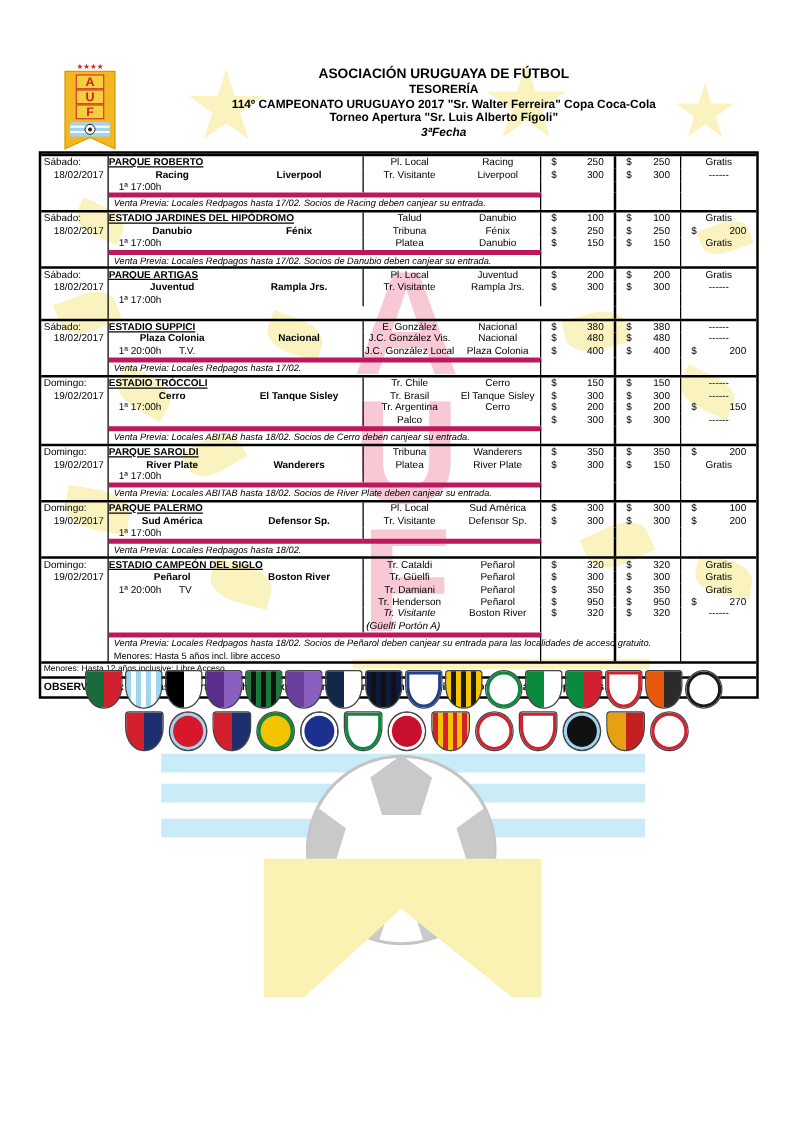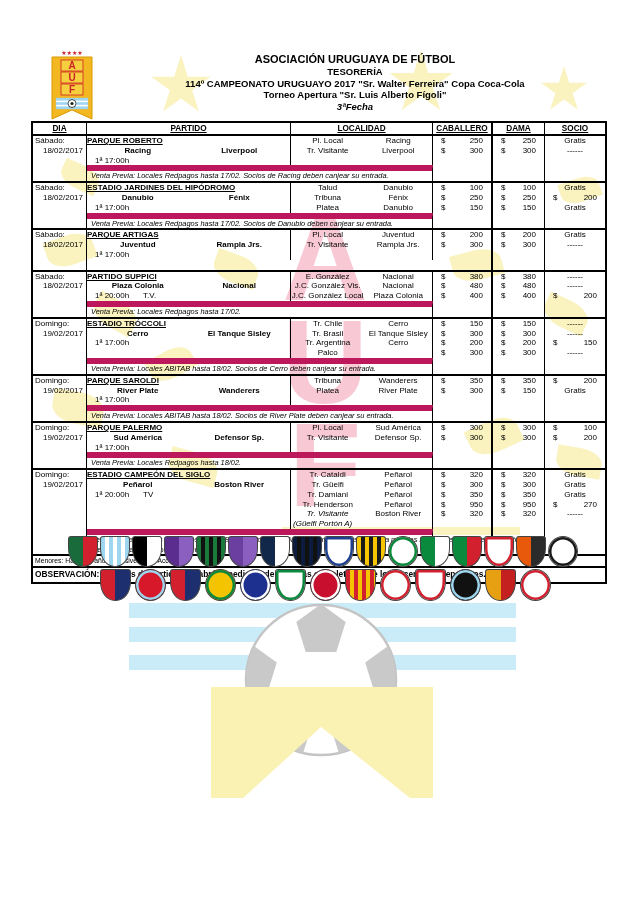--- a/index.html
+++ b/index.html
@@ -27,21 +27,21 @@
   .th.c4{border-right-width:2px}.th.c6{border-right:none}
   .block{border-top:2px solid #000;}
   .day{padding-left:2px;}
   .date{text-align:right;padding-right:3px;}
   .venue{font-weight:bold;text-decoration:underline;display:block;text-align:left;}
   .teams{display:flex;}.teams span{flex:1;text-align:center;font-weight:bold;}
   .time{padding-left:8px;}
   .loc{display:flex;}.loc .sec{flex:0 0 52%;text-align:center;}.loc .tm{flex:1;text-align:center;}
   .price{display:flex;justify-content:space-between;padding:0 8px;}
   .ctr{text-align:center;}
-  .venta{font-style:italic;font-size:7.4px;border-top:6px solid #be185d;padding-left:4px;overflow:visible;}
+  .venta{font-style:italic;font-size:7.4px;border-top:4px solid #be185d;padding-left:4px;overflow:visible;}
   .minrow{font-size:7.4px;padding-left:4px;}
   .it{font-style:italic;}
   .note{font-style:italic;padding-left:2px;}
   .minors12{border-top:2px solid #000;font-size:6.8px;line-height:8px;padding:1px 0 1px 2px;}
   .obs{border-top:2px solid #000;font-weight:bold;font-size:8.4px;line-height:9.5px;padding:2px 0 2px 2px;}
   
   .logorow{position:absolute;display:flex;z-index:2;}
   #logos1{left:68px;top:536px;gap:2px;}
   #logos2{left:100px;top:569px;gap:4px;}
   .logo{width:30px;height:31px;border:1px solid #444;box-sizing:border-box;}
@@ -98,28 +98,20 @@
 
   <div id="hdr">
     <div class="l1">ASOCIACIÓN URUGUAYA DE FÚTBOL</div>
     <div class="l2">TESORERÍA</div>
     <div class="l3">114º CAMPEONATO URUGUAYO 2017 "Sr. Walter Ferreira" Copa Coca-Cola</div>
     <div class="l4">Torneo Apertura "Sr. Luis Alberto Fígoli"</div>
     <div class="l5">3ªFecha</div>
   </div>
 
   <div id="tbl">
-      <div class="grid6">
-        <div class="th c1">DIA</div>
-        <div class="th c2">PARTIDO</div>
-        <div class="th c3">LOCALIDAD</div>
-        <div class="th c4">CABALLERO</div>
-        <div class="th c5">DAMA</div>
-        <div class="th c6">SOCIO</div>
-      </div>
       <div class="grid6 block">
         <div class="cell c1" style="grid-area: 1 / 1 / span 4;">
           <div class="day">Sábado:</div>
           <div class="date">18/02/2017</div>
         </div>
         <div class="cell c2" style="grid-area: 1 / 2;">
           <span class="venue">PARQUE ROBERTO</span>
         </div>
         <div class="cell c3" style="grid-area: 1 / 3;">
           <div class="loc">
@@ -307,21 +299,21 @@
         <div class="cell c4 price" style="grid-area: 4 / 4;">&nbsp;</div>
         <div class="cell c5 price" style="grid-area: 4 / 5;">&nbsp;</div>
         <div class="cell c6" style="grid-area: 4 / 6;">&nbsp;</div>
       </div>
       <div class="grid6 block">
         <div class="cell c1" style="grid-area: 1 / 1 / span 4;">
           <div class="day">Sábado:</div>
           <div class="date">18/02/2017</div>
         </div>
         <div class="cell c2" style="grid-area: 1 / 2;">
-          <span class="venue">PARTIDO SUPPICI</span>
+          <span class="venue">ESTADIO SUPPICI</span>
         </div>
         <div class="cell c3" style="grid-area: 1 / 3;">
           <div class="loc">
             <span class="sec">E. González</span>
             <span class="tm">Nacional</span>
           </div>
         </div>
         <div class="cell c4 price" style="grid-area: 1 / 4;">
           <span>$</span>
           <span>380</span>

